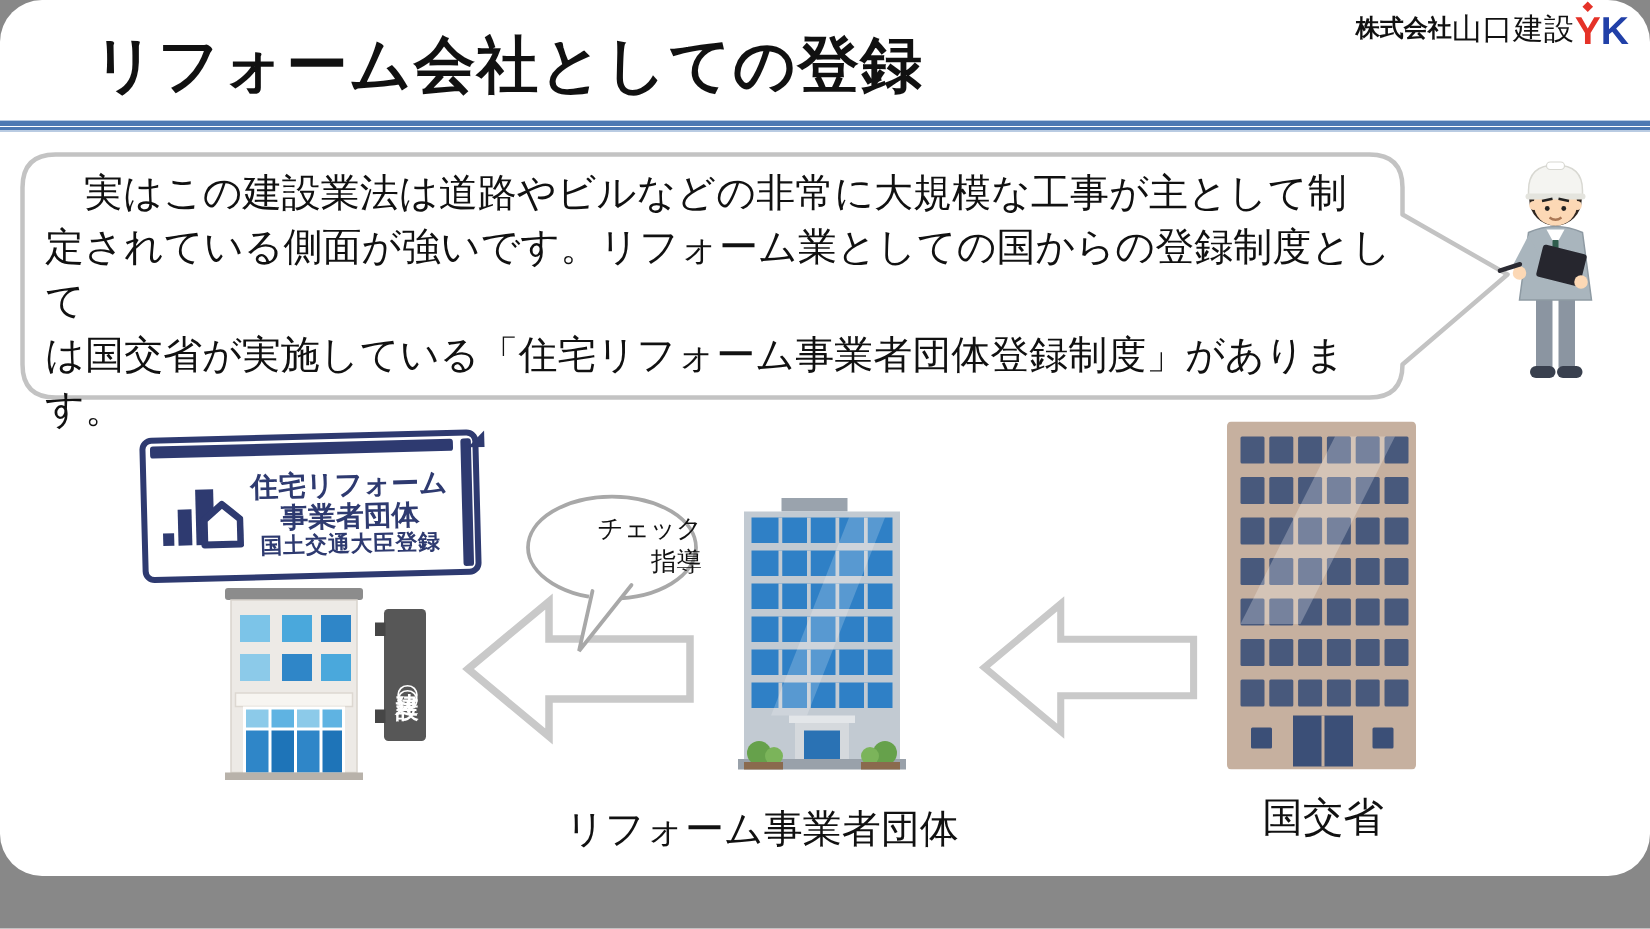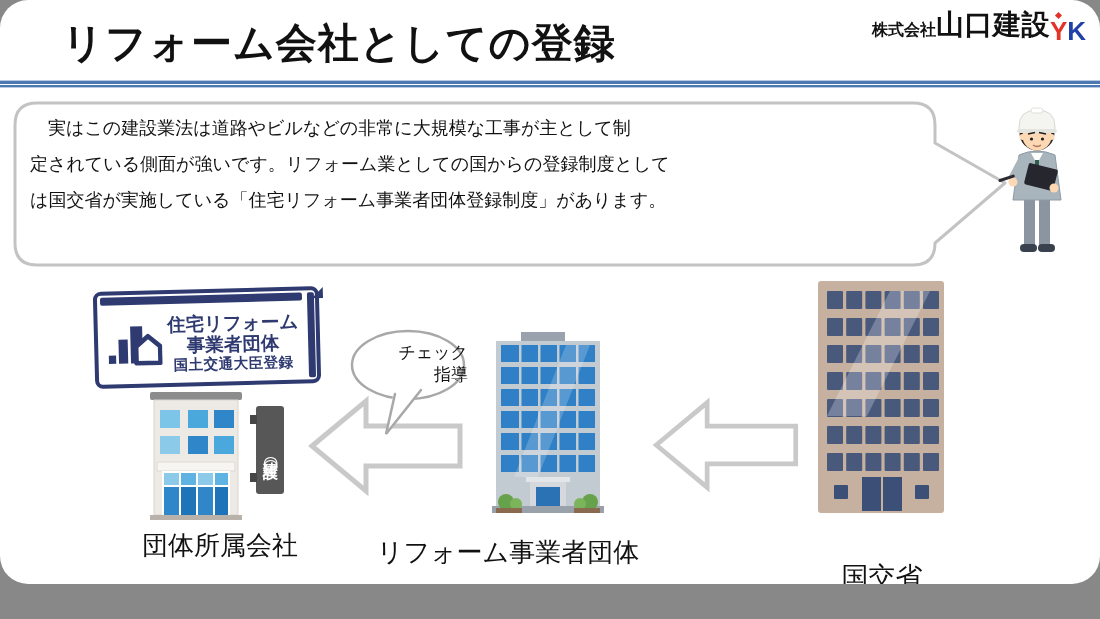--- a/index.html
+++ b/index.html
@@ -10,33 +10,33 @@
     margin:0 auto;
     border-radius:28px;
   }
   
   .title {
     position:absolute; left:62px; top:16px; font-size:41px; font-weight:600;
     color:#111; letter-spacing:1px; white-space:nowrap;
   }
   .logo { position:absolute; right:14px; top:6px; display:flex; align-items:flex-end; white-space:nowrap; }
   .logo-prefix { font-size:16px; font-weight:700; color:#111; padding-bottom:3px; }
-  .logo-name { font-size:28px; font-weight:700; color:#111; letter-spacing:0.5px; }
+  .logo-name { font-size:20px; font-weight:400; color:#111; letter-spacing:0.5px; }
   .logo-y { font-size:26px; font-weight:800; color:#e53228; line-height:1; position:relative; }
   .logo-mark { position:absolute; top:-5px; left:6px; width:5px; height:5px; background:#e53228; transform:rotate(45deg); }
   .logo-k { font-size:26px; font-weight:800; color:#2140a8; line-height:1; }
   .header-rule {
     position:absolute; left:0; right:0; top:80px; height:8px;
     background:linear-gradient(#b9cbe2 0 1px,#4d79b3 1px 4px,#ffffff 4px 5px,#4d79b3 5px 7px,#b9cbe2 7px 8px);
   }
   
   .bubble-svg { position:absolute; left:0; top:95px; width:1020px; height:180px; }
   .bubble-text {
     position:absolute; left:30px; top:110px; width:905px;
-    font-size:18px; line-height:36px; color:#111; white-space:pre-line;
+    font-size:26px; line-height:36px; color:#111; white-space:pre-line;
   }
   
   .worker { position:absolute; left:988px; top:100px; width:98px; height:155px; }
   
   .badge {
     position:absolute; left:94px; top:289px; width:226px; height:97px;
     border:4px solid #2e3a70; border-radius:8px; background:#fff;
     transform:rotate(-1.5deg); display:flex; align-items:center;
   }
   .badge-topbar { position:absolute; left:3px; right:13px; top:2px; height:8px; background:#2e3a70; border-radius:2px; }
@@ -46,21 +46,21 @@
   .badge-logo { width:54px; height:48px; margin:10px 2px 0 10px; flex:none; }
   .badge-text { flex:1; text-align:center; color:#2e3a70; padding:10px 14px 0 0; }
   .badge-l1 { font-size:18.5px; font-weight:800; line-height:21px; }
   .badge-l2 { font-size:18.5px; font-weight:800; line-height:21px; }
   .badge-l3 { font-size:14.5px; font-weight:800; line-height:18px; letter-spacing:0.5px; }
   
   .bld { position:absolute; }
   .diagram-label { position:absolute; color:#111; text-align:center; font-weight:500; }
   .label-member { left:125px; top:528px; width:190px; font-size:26px; }
   .label-assoc { left:368px; top:536px; width:280px; font-size:26px; line-height:32px; }
-  .label-ministry { left:812px; top:527px; width:140px; font-size:27px;margin-top:32px; }
+  .label-ministry { left:812px; top:527px; width:140px; font-size:27px; }
   
   .sign {
     position:absolute; left:256px; top:406px; width:28px; height:88px;
     background:#575757; border-radius:3px; color:#fff; font-size:15px;
     writing-mode:vertical-rl; text-orientation:upright; letter-spacing:3px;
     display:flex; align-items:center; justify-content:center; font-weight:600;
   }
   .sign::before, .sign::after {
     content:""; position:absolute; left:-6px; width:7px; height:9px; background:#464646;
   }
@@ -227,19 +227,18 @@
   </svg>
 
   <svg class="check-svg" viewBox="0 0 120 112">
     <ellipse cx="60" cy="37" rx="56" ry="34" fill="#ffffff" stroke="#a8a8a8" stroke-width="2.5"></ellipse>
     <polygon points="46,62 38,108 74,60" fill="#ffffff"></polygon>
     <path d="M47 66 L38 106 L73 62" fill="none" stroke="#a8a8a8" stroke-width="2.5" stroke-linecap="round"></path>
   </svg>
   <div class="check-text">チェック
 指導</div>
 
-  <div class="diagram-label label-member">団体所属会社</div>
   <div class="diagram-label label-assoc">
     <div>リフォーム事業者団体</div>
   </div>
   <div class="diagram-label label-ministry">国交省</div>
 
 </div>
 
 </body></html>

